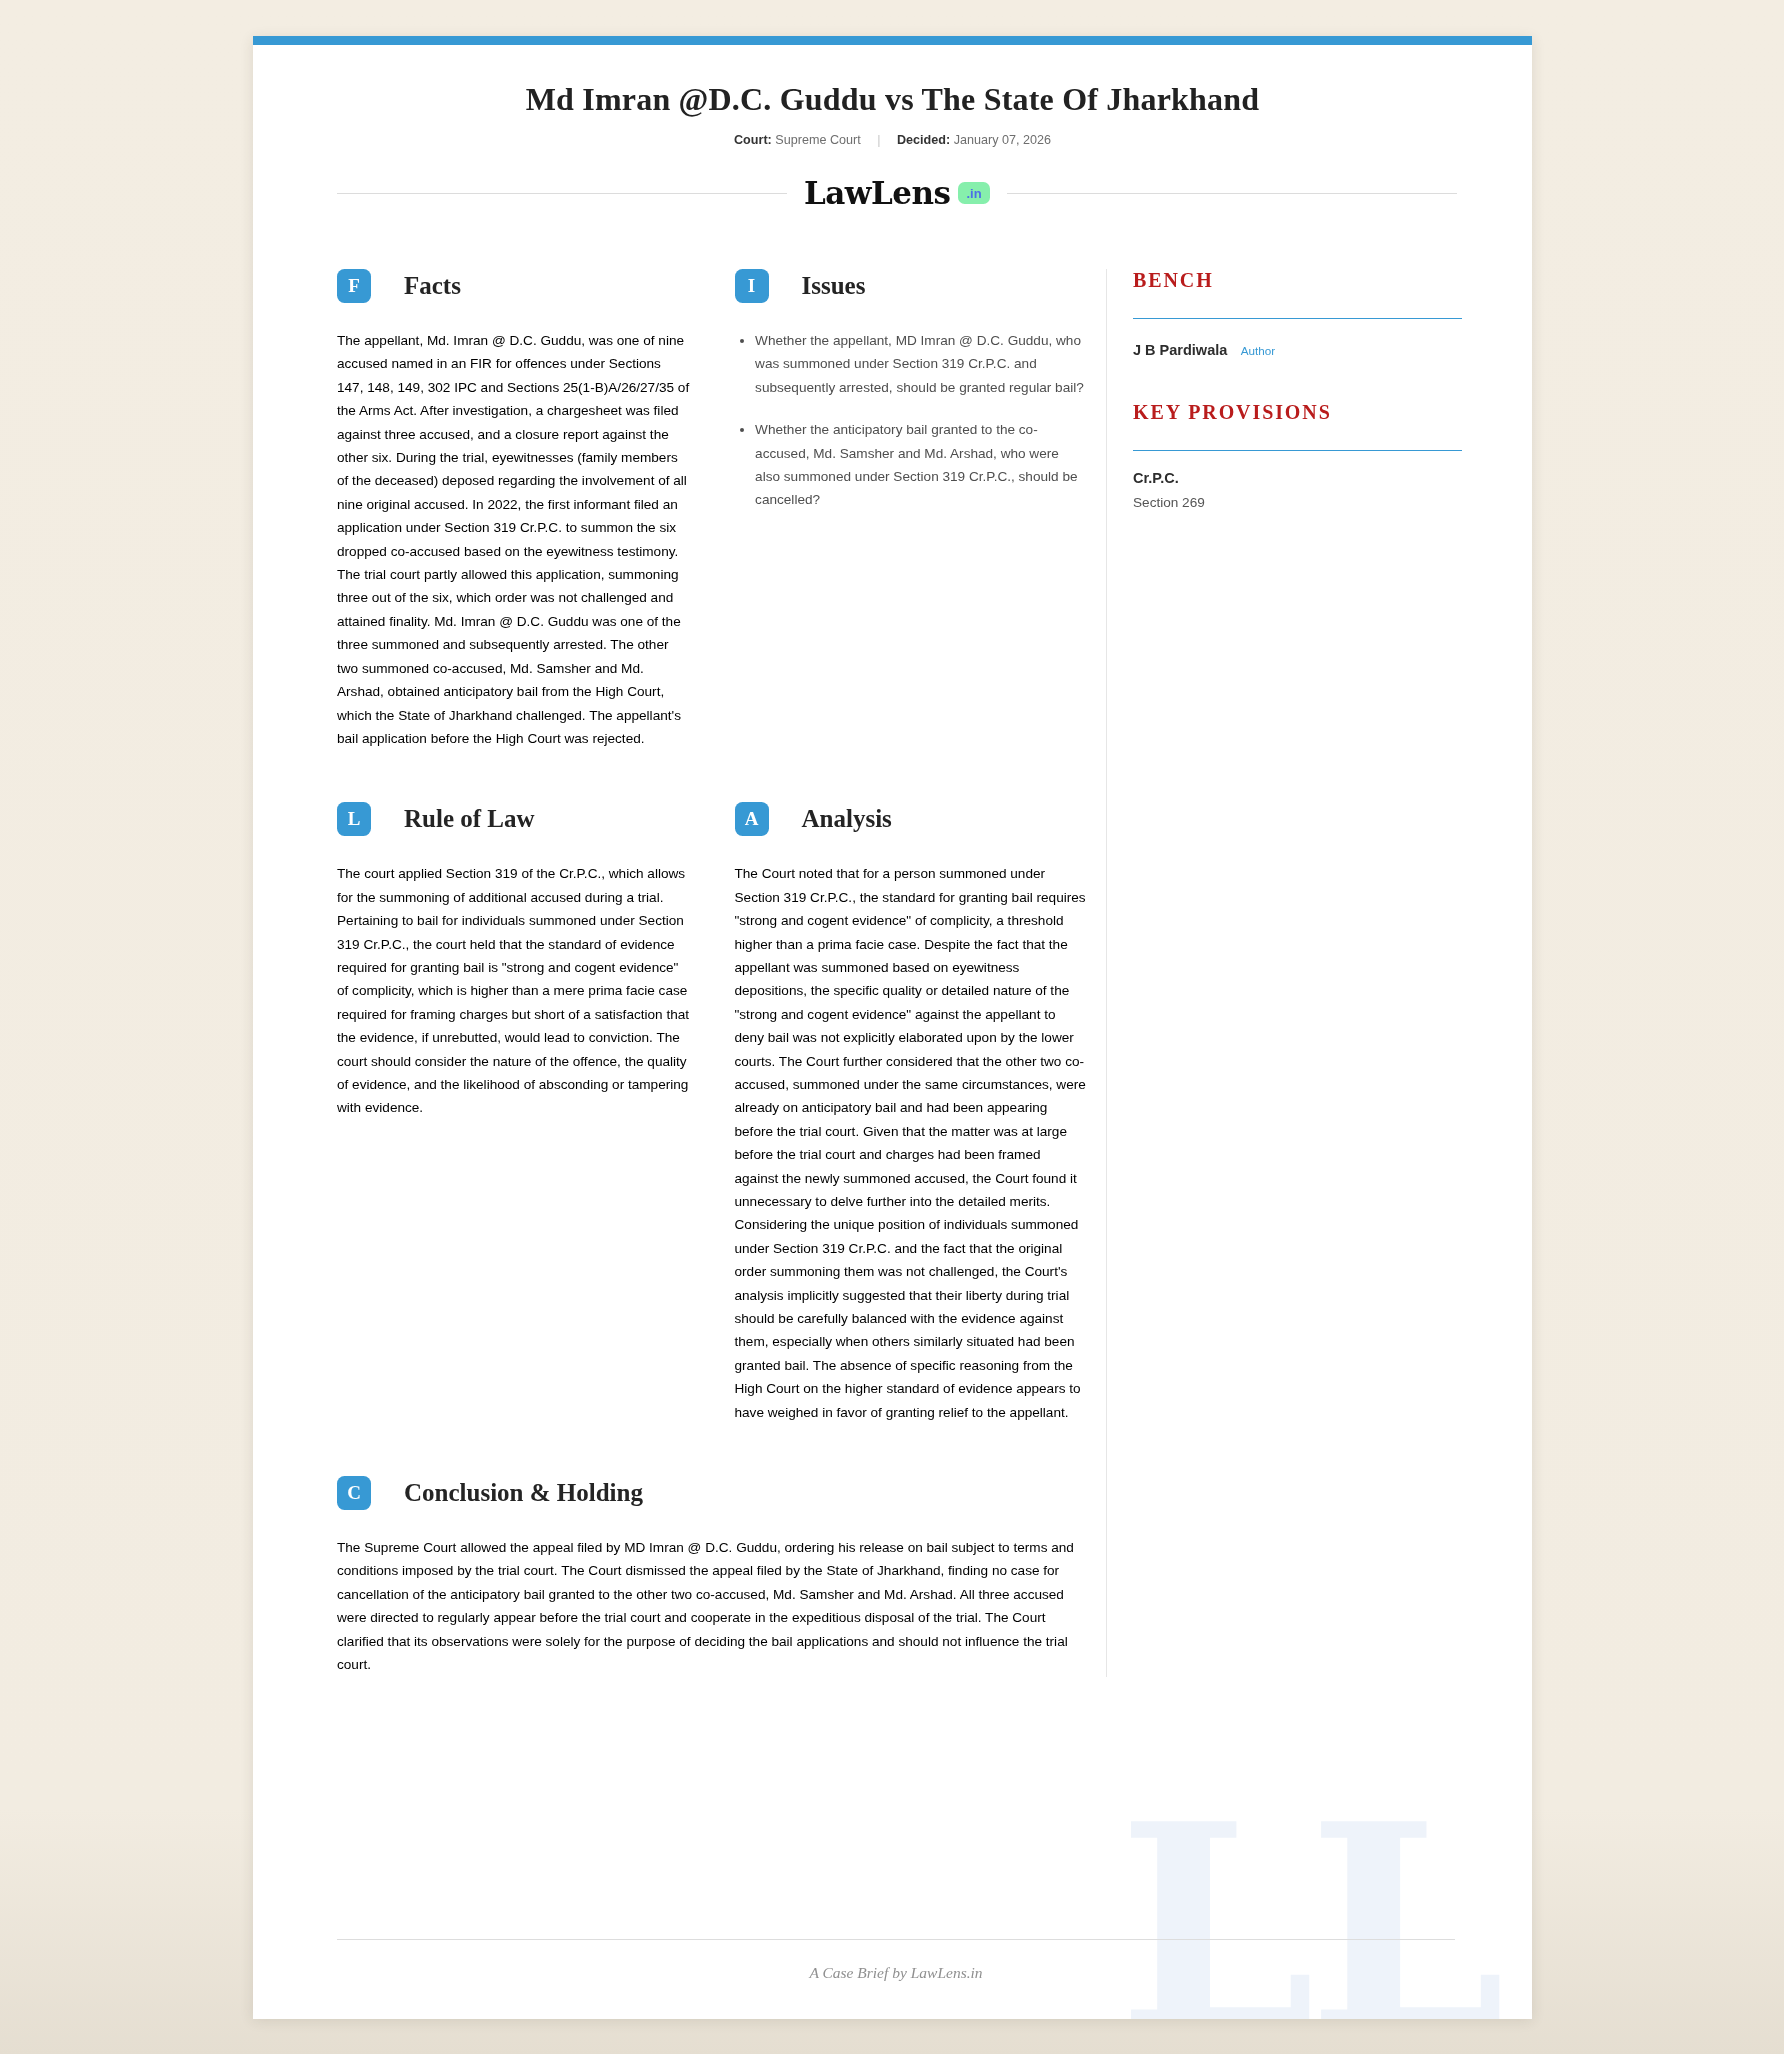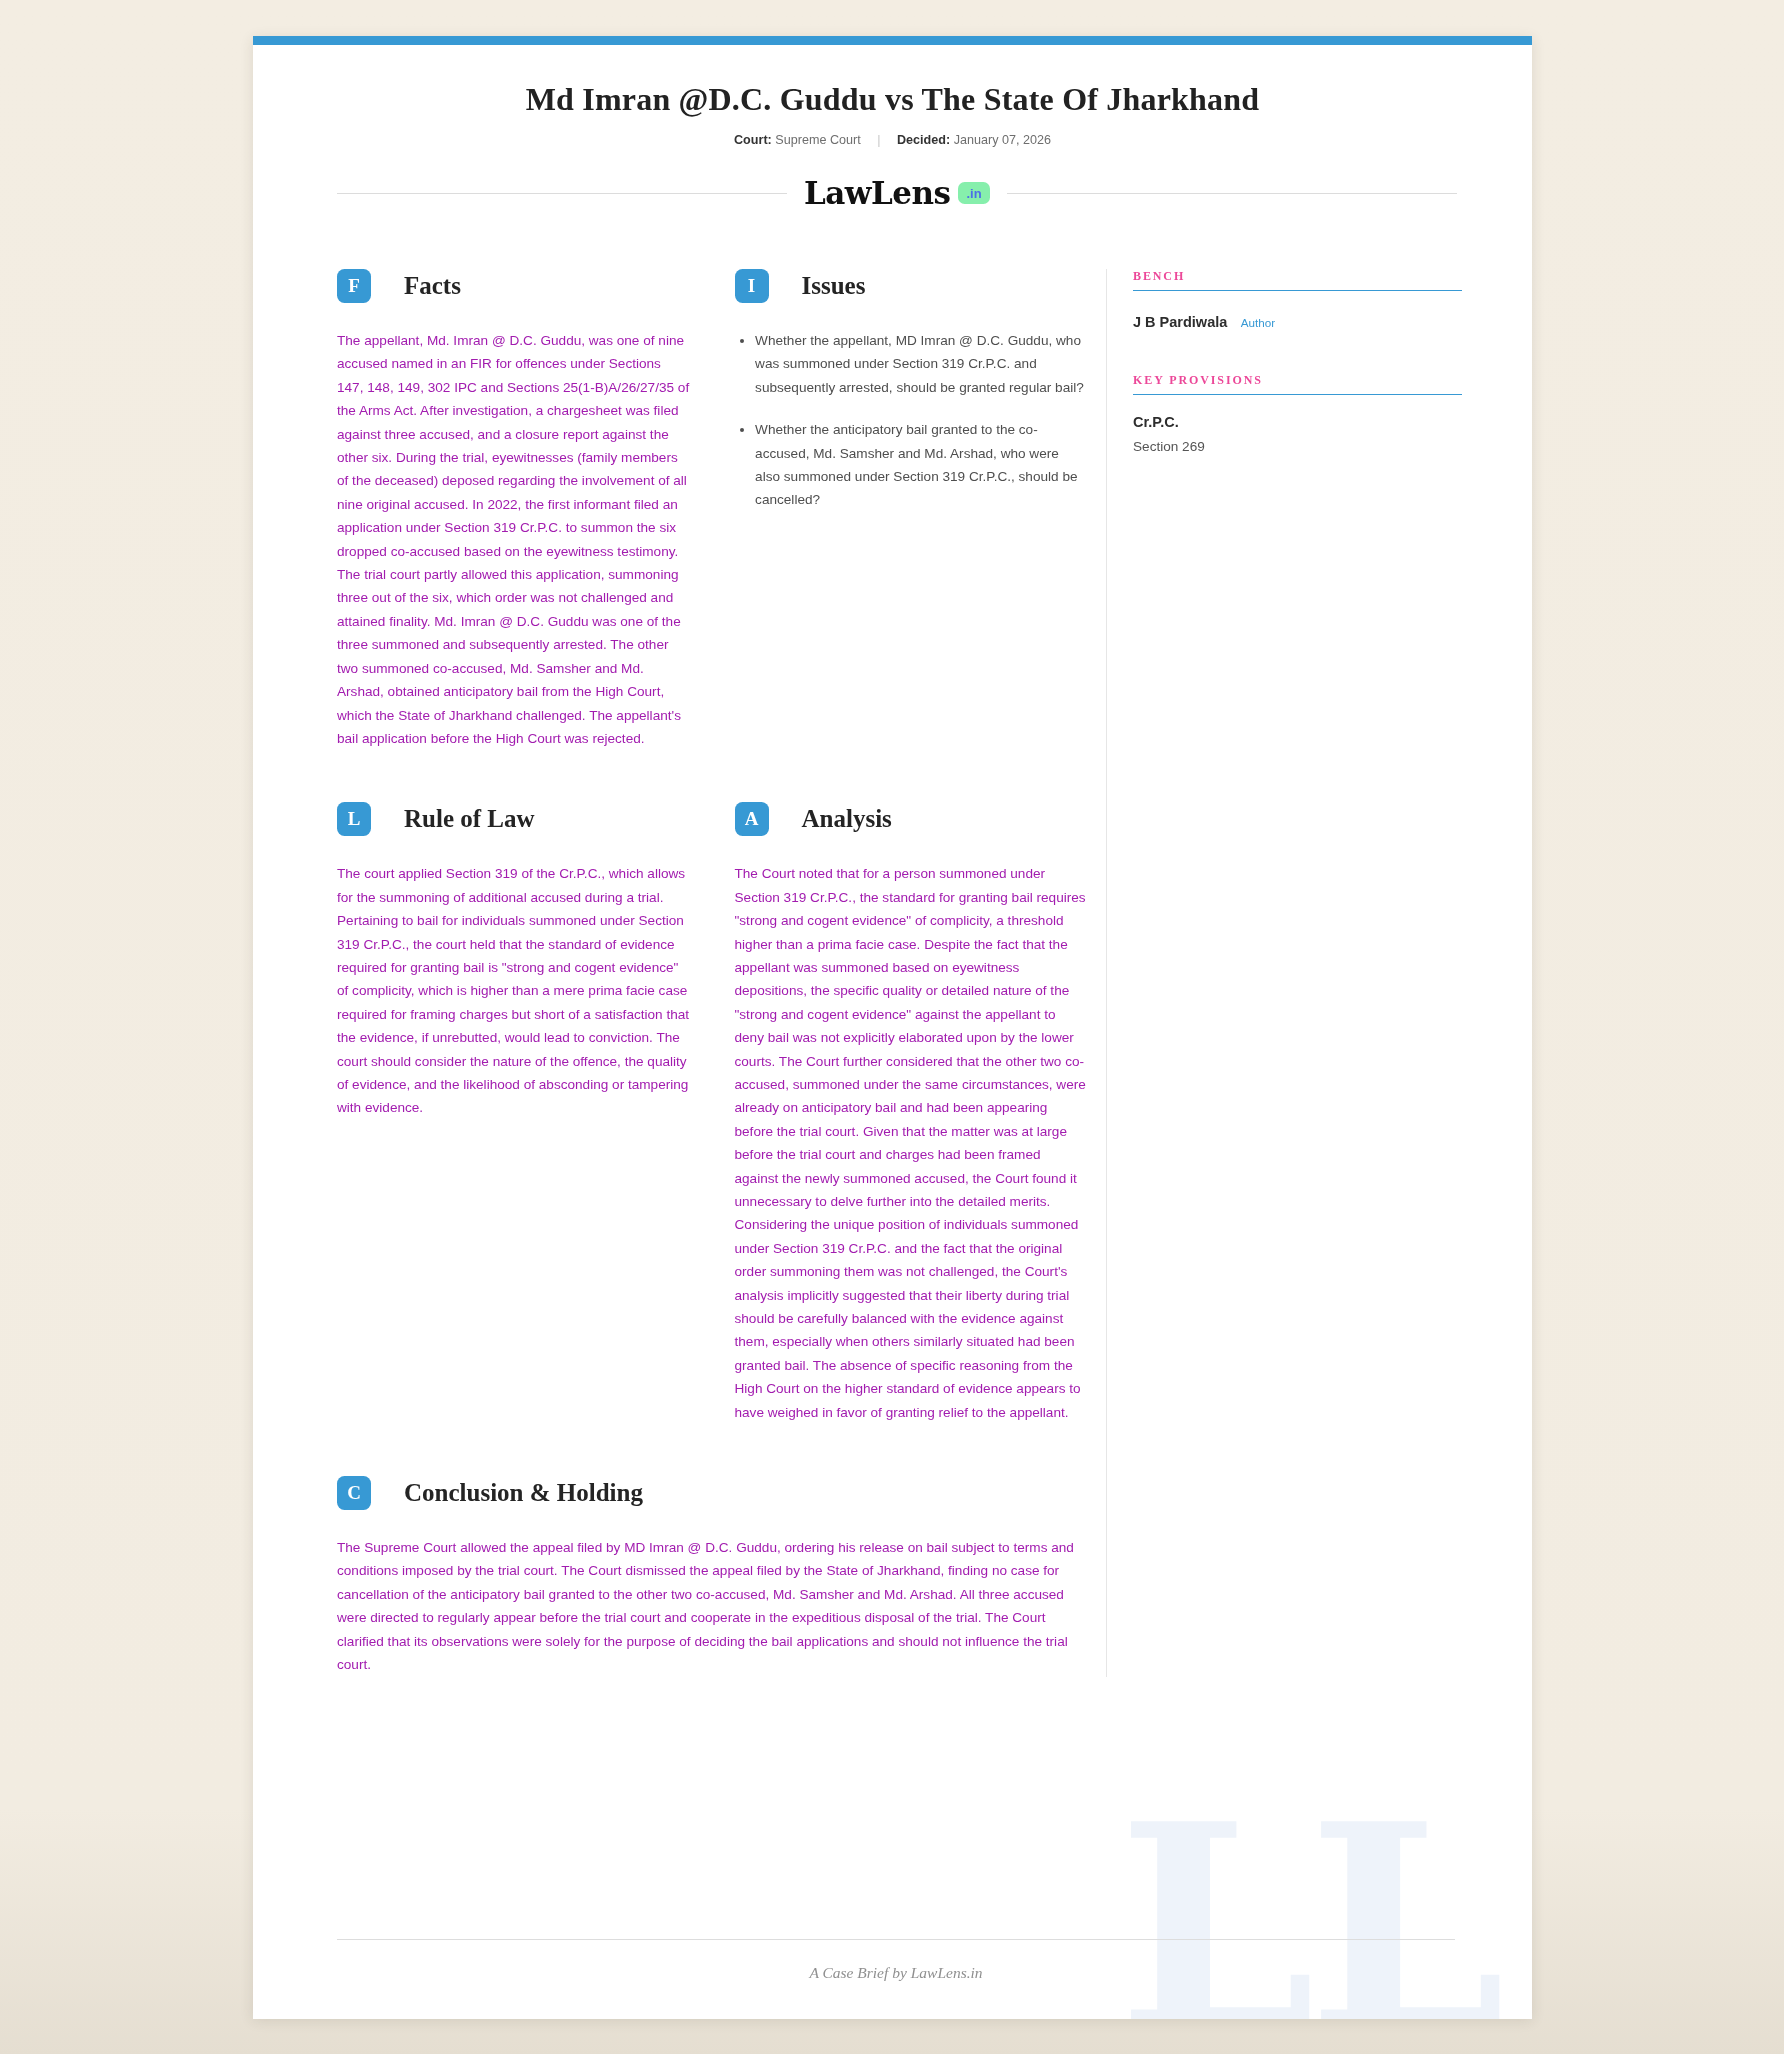--- a/index.html
+++ b/index.html
@@ -62,40 +62,40 @@
     width:34px; height:34px; border-radius:7.5px; background:#3799d4;
     color:#fff; font-family:"Liberation Serif", serif; font-weight:bold;
     font-size:19px; display:flex; align-items:center; justify-content:center;
     flex:0 0 34px;
   }
   .sec-title {
     margin-left:33px;
     font-family:"Liberation Serif", "DejaVu Serif", serif;
     font-weight:bold; font-size:25px; color:#242424;
   }
-  .body-text { font-size:13.6px; line-height:23.4px; color:#a21caf; }
+  .body-text { font-size:13.6px; line-height:23.4px; color:#000000; }
   ul.issues { list-style:disc; padding-left:20.6px; }
   ul.issues li { font-size:13.6px; line-height:23.4px; color:#4e4e4e; margin-bottom:19px; }
   ul.issues li::marker { color:#4e4e4e; }
 
   .cell-c1r1 { grid-column:1; grid-row:1; }
   .cell-c2r1 { grid-column:2; grid-row:1; }
   .cell-c1r2 { grid-column:1; grid-row:2; }
   .cell-c2r2 { grid-column:2; grid-row:2; }
   .cell-conclusion { grid-column:1 / 3; grid-row:3; }
 
   
   .sidebar {
     grid-column:3; grid-row:1 / span 3;
     border-left:0.9px solid #e6e6e6; padding-left:26px; margin-left:-26px;
   }
   .side-heading {
     font-family:"Liberation Serif", "DejaVu Serif", serif;
-    font-weight:bold; font-size:12px; letter-spacing:1.9px; color:#ec4899;
-    padding-bottom:6px; border-bottom:1.9px solid #3799d4;
+    font-weight:bold; font-size:20px; letter-spacing:1.9px; color:#b91c1c;
+    padding-bottom:26px; border-bottom:1.9px solid #3799d4;
   }
   .bench-judge { margin-top:22.5px; font-size:14.5px; }
   .judge-name { font-weight:bold; color:#2d2d2d; }
   .judge-role { margin-left:9.4px; color:#3799d4; font-size:11.7px; }
   .provisions { margin-top:43px; }
   .prov-item { padding:19px 0 15px; border-bottom:0.9px dashed #c9c9c9; }
   .prov-item:first-of-type { padding-top:22.5px; }
   .prov-item:last-of-type { border-bottom:none; }
   .prov-name { font-weight:bold; font-size:14.5px; color:#2d2d2d; margin-bottom:9.4px; }
   .prov-sections { font-size:13.6px; color:#555; }

